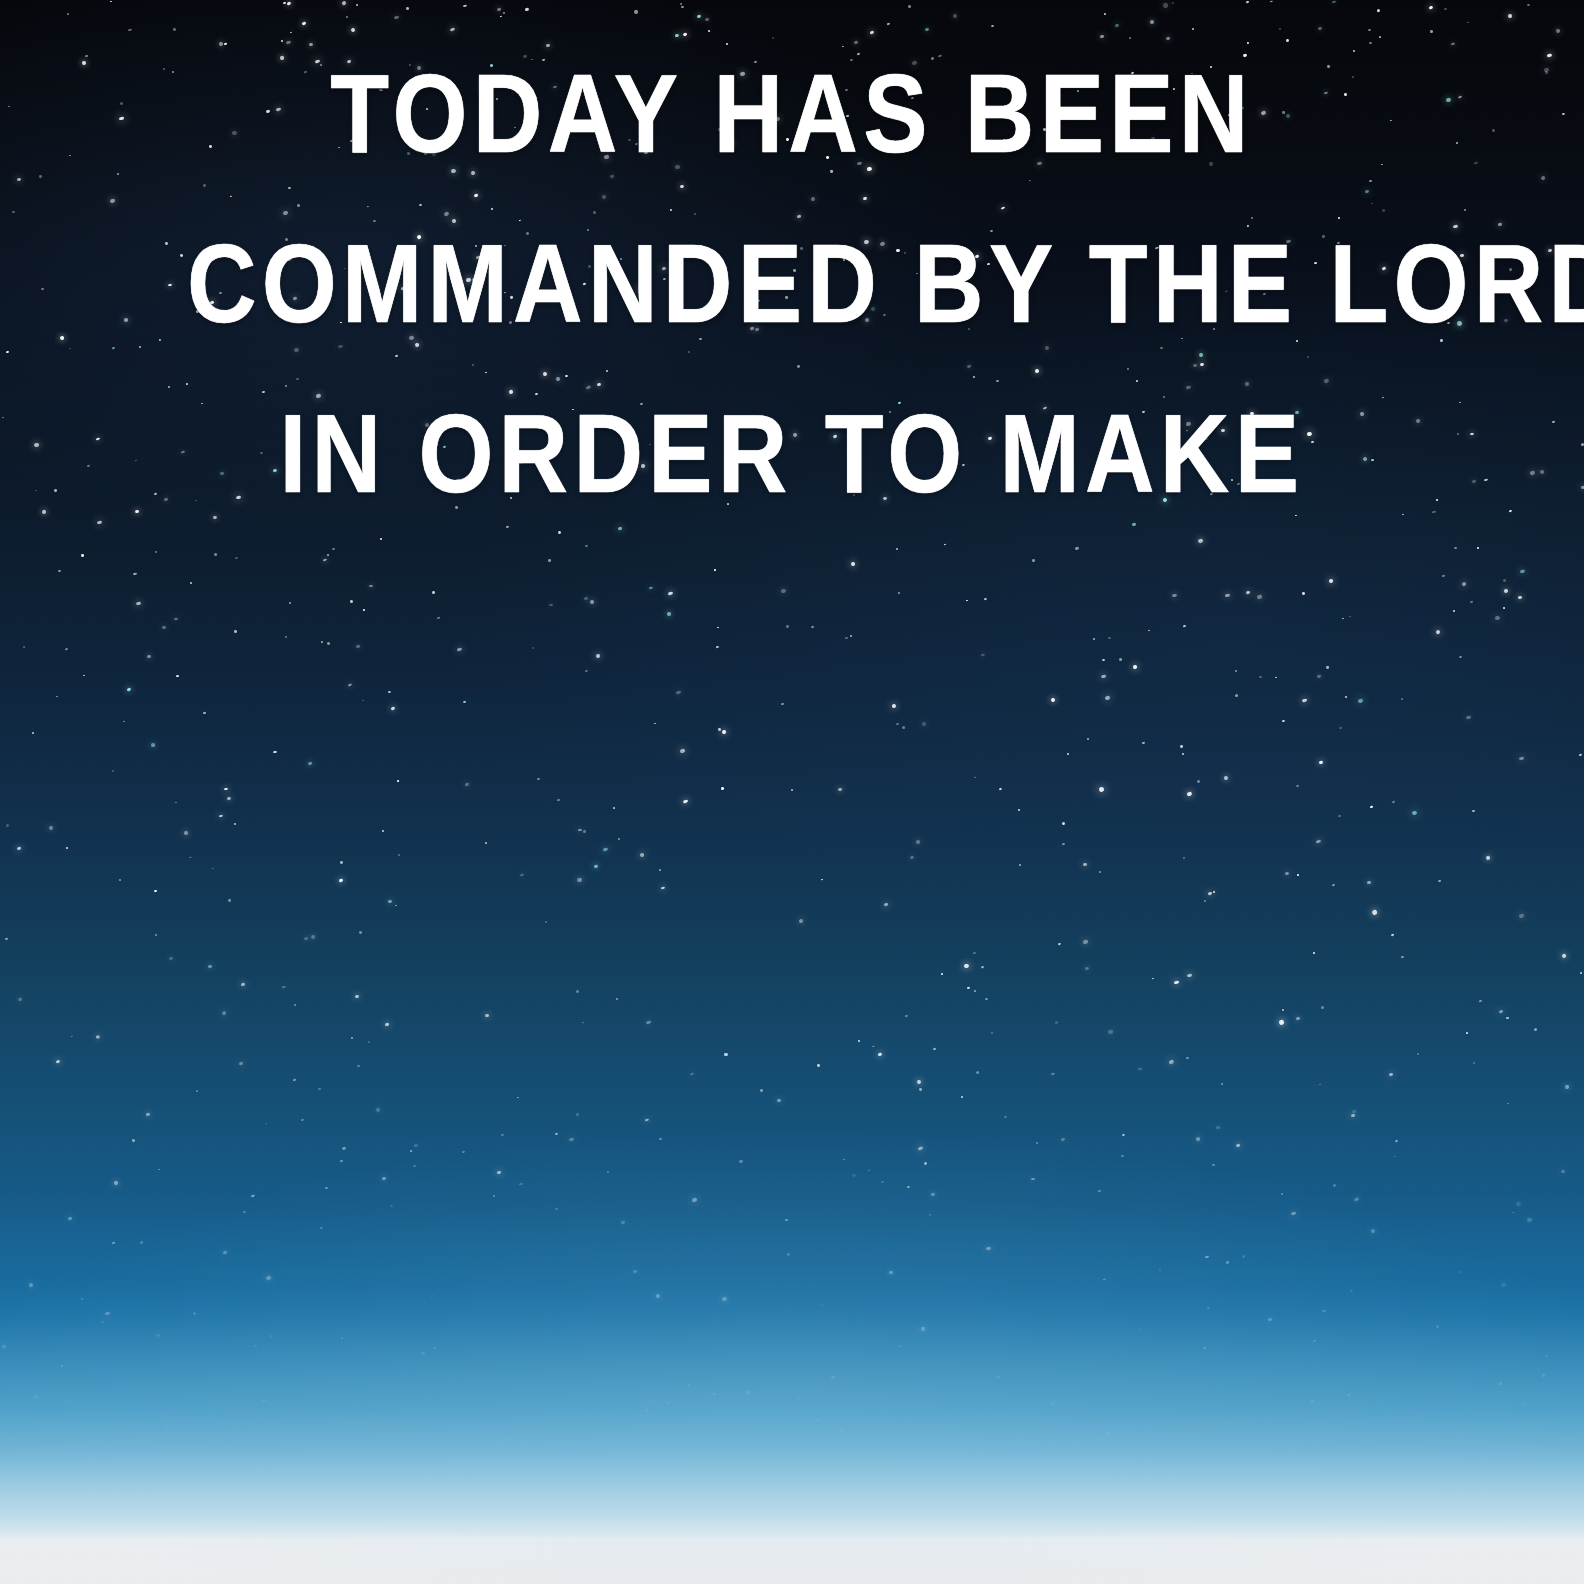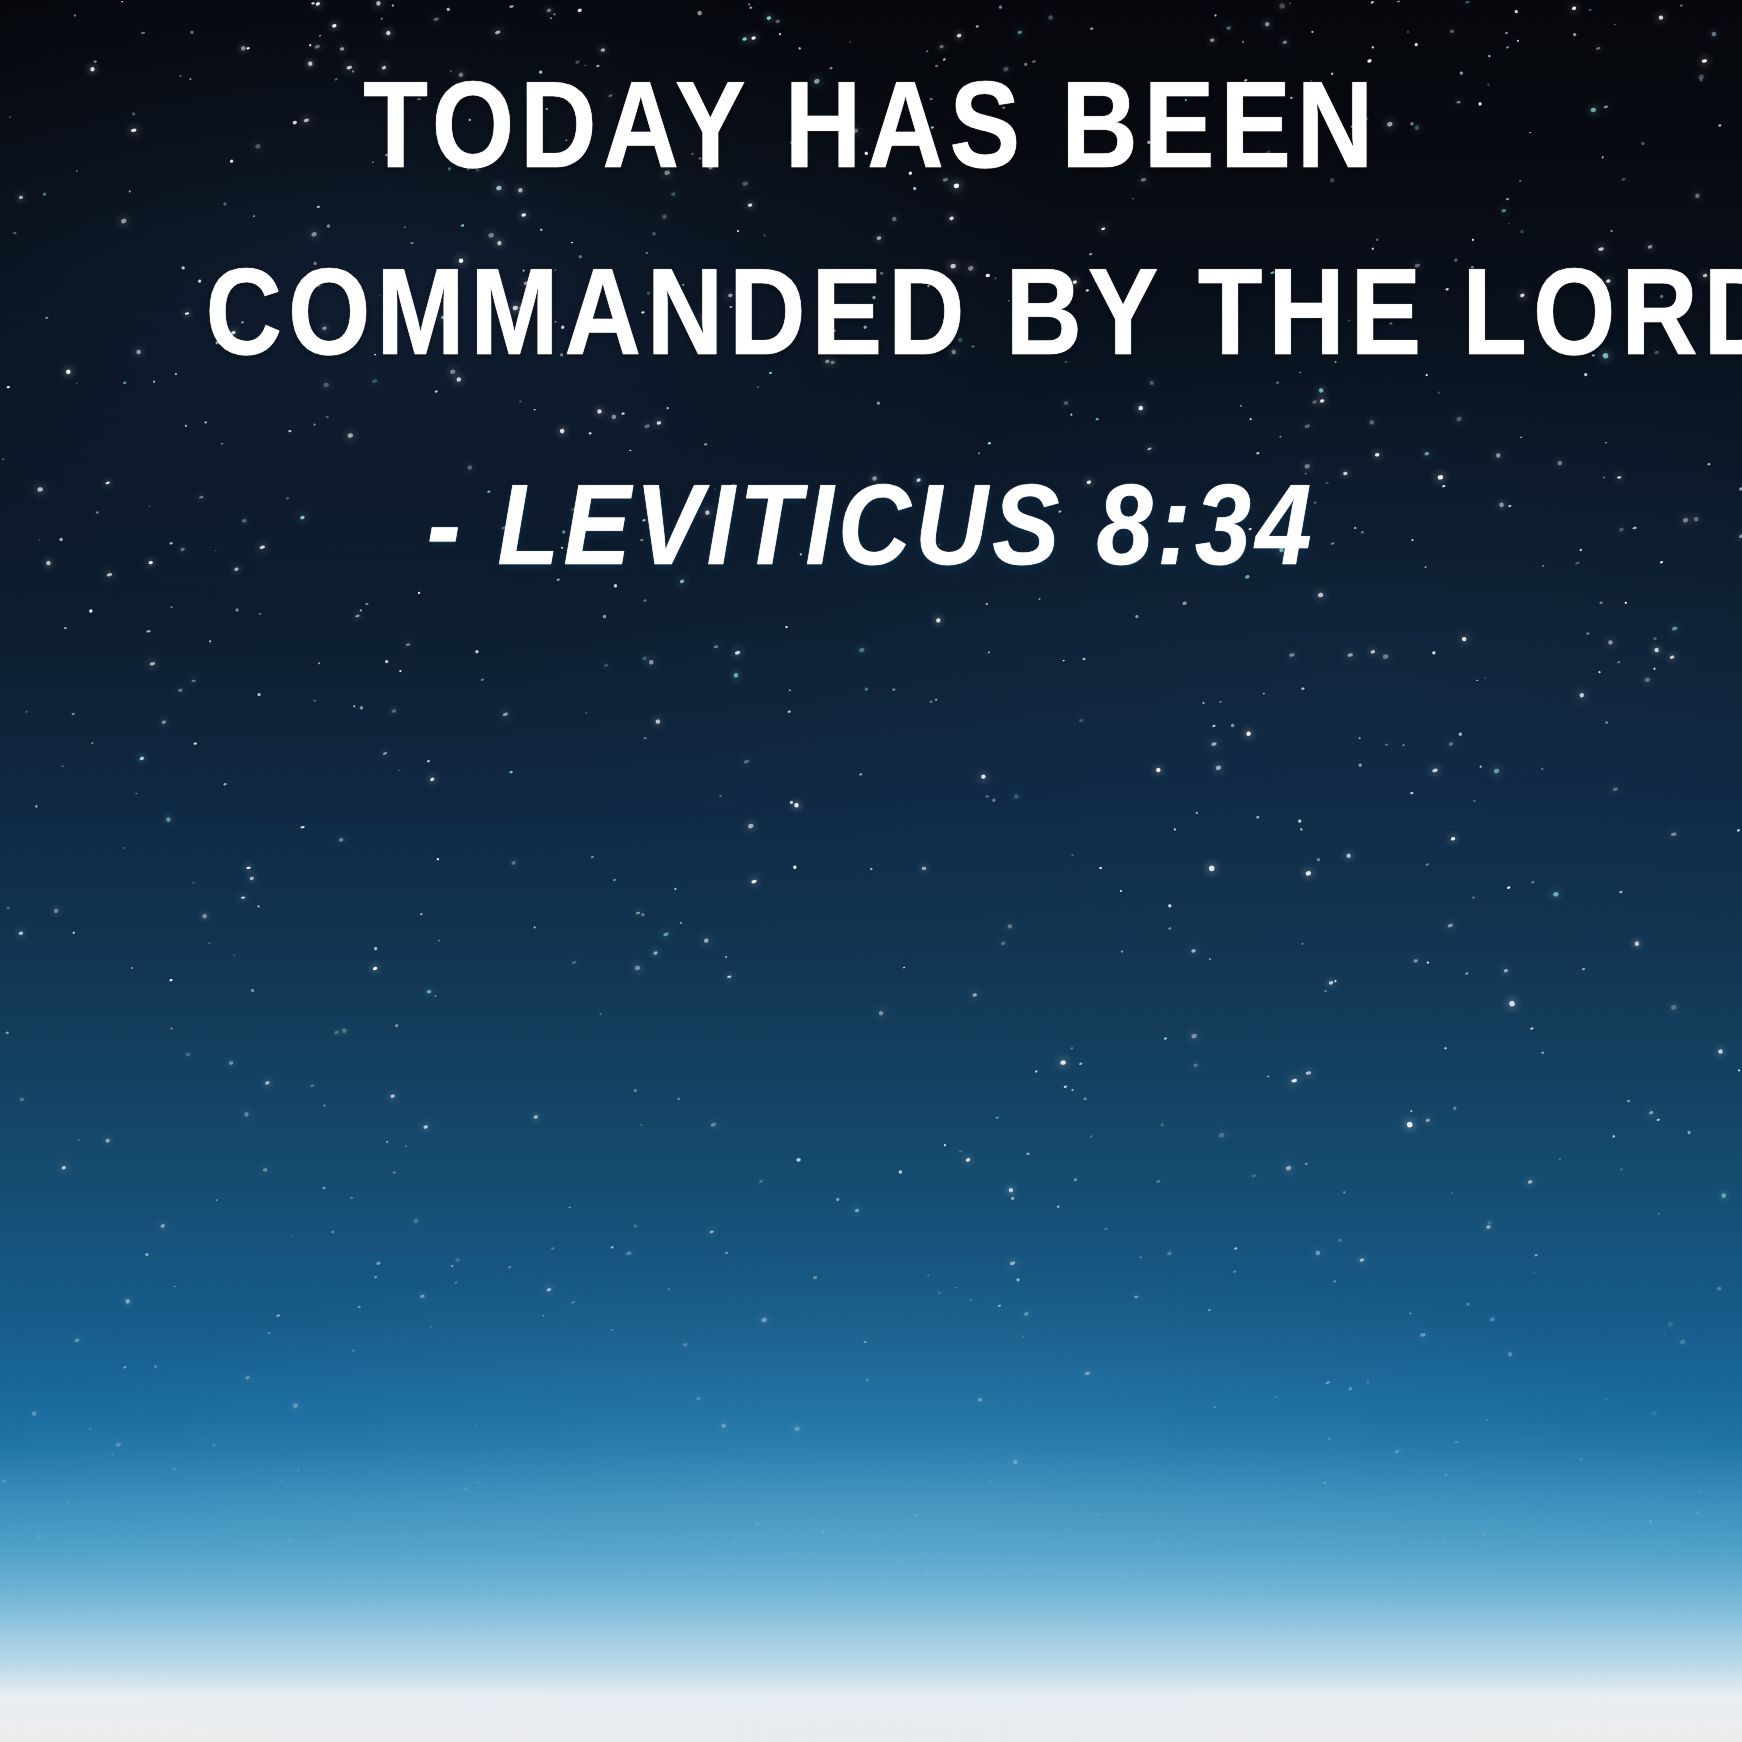--- a/index.html
+++ b/index.html
@@ -1038,22 +1038,22 @@
 
   <div class="horizon-glow"></div>
 
   <div class="verse-block">
 
 
     <span class="verse-line l2"><span class="inner">TODAY HAS BEEN</span></span>
 
     <span class="verse-line l3"><span class="inner">COMMANDED BY THE LORD</span></span>
 
-
-
-
-    <span class="attribution"><span class="inner">- LEVITICUS 8:34</span></span>
+    <span class="verse-line l4"><span class="inner">IN ORDER TO MAKE</span></span>
+
+
+
 
   </div>
 
   <div class="grain"></div>
 
 </div>
 
 </body></html>

